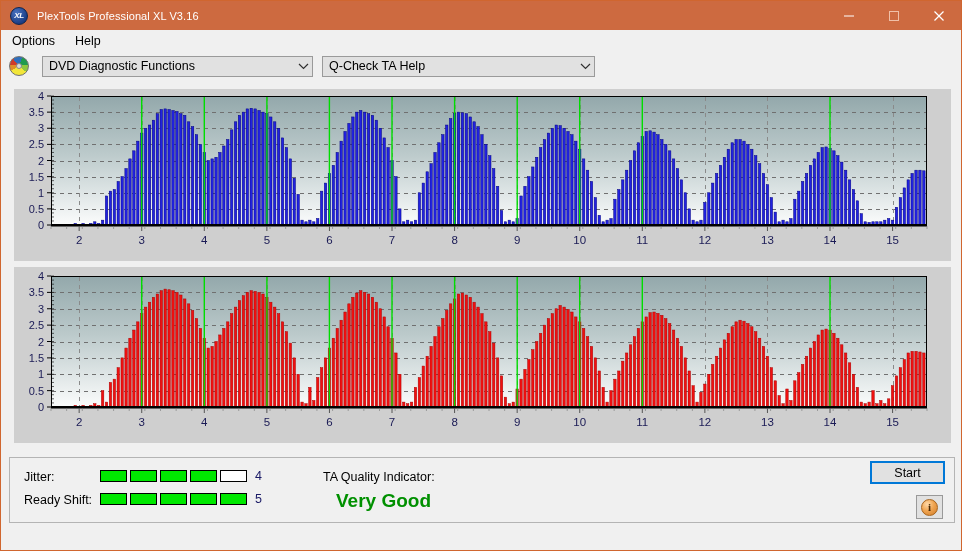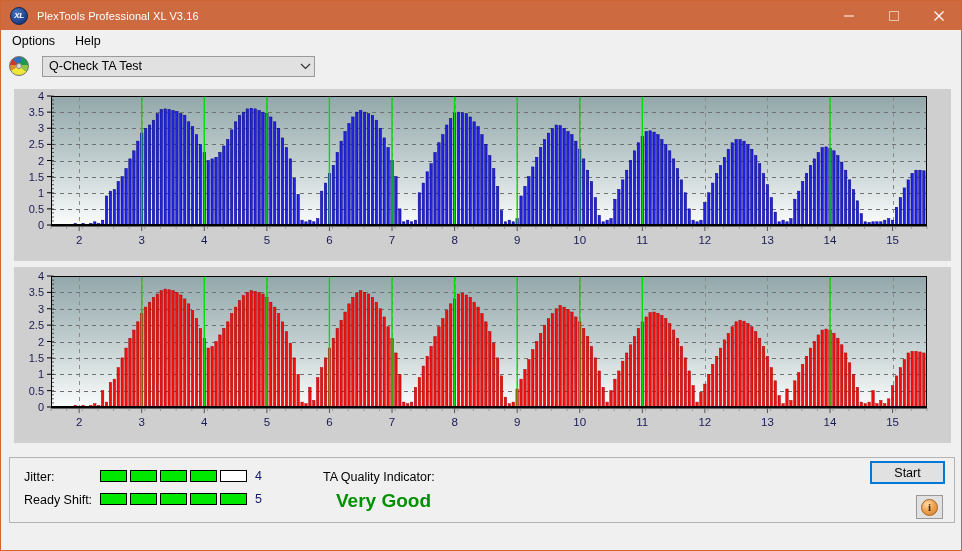--- a/index.html
+++ b/index.html
@@ -199,22 +199,30 @@
     </div>
   </div>
 
   <div class="menubar">
     <div class="menu-item">Options</div>
     <div class="menu-item">Help</div>
   </div>
 
   <div class="selectorbar">
     <div class="disc-icon"></div>
+    <div class="combo" id="combo-function">
+      <span class="cb-text">DVD Diagnostic Functions</span>
+      <span class="cb-arrow">
+        <svg width="11" height="8" viewBox="0 0 11 8">
+            <path d="M1 2 L5.5 6.5 L10 2" fill="none" stroke="#303030" stroke-width="1.2"></path>
+          </svg>
+      </span>
+    </div>
     <div class="combo" id="combo-test">
-      <span class="cb-text">Q-Check TA Test</span>
+      <span class="cb-text">Q-Check TA Help</span>
       <span class="cb-arrow">
         <svg width="11" height="8" viewBox="0 0 11 8">
             <path d="M1 2 L5.5 6.5 L10 2" fill="none" stroke="#303030" stroke-width="1.2"></path>
           </svg>
       </span>
     </div>
   </div>
 
   <div class="chart-panel" id="chart-panel-jitter">
     <svg class="chart-svg" id="svg-jitter" width="937" height="172">

